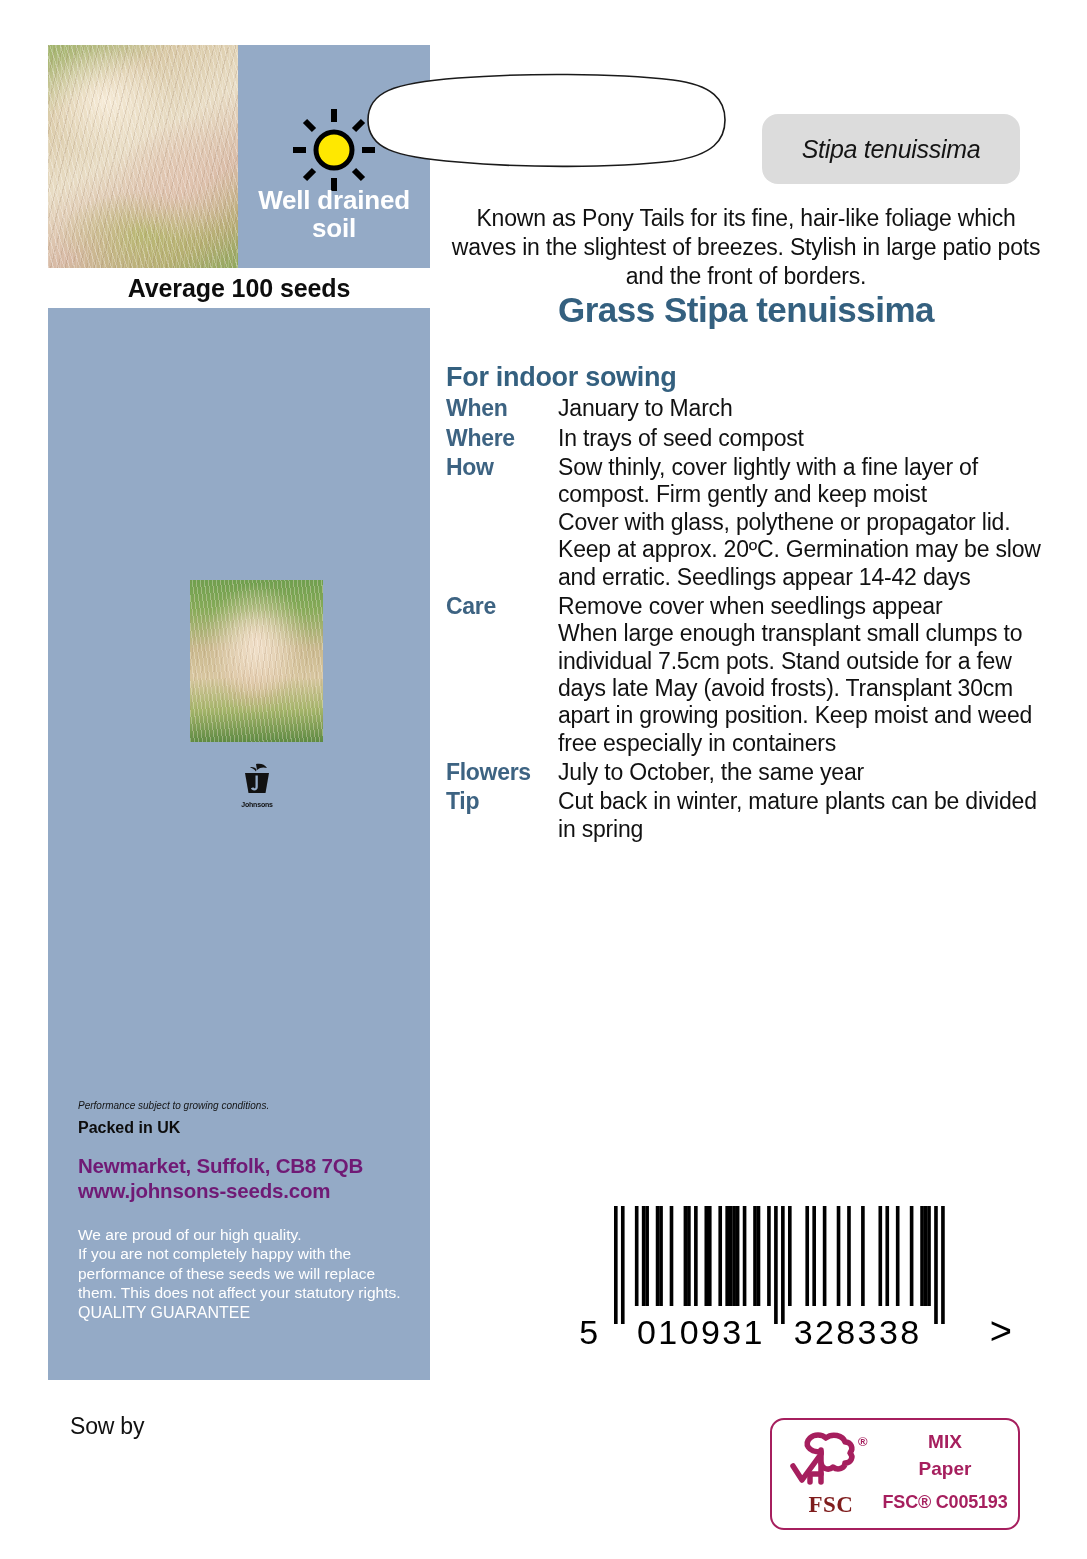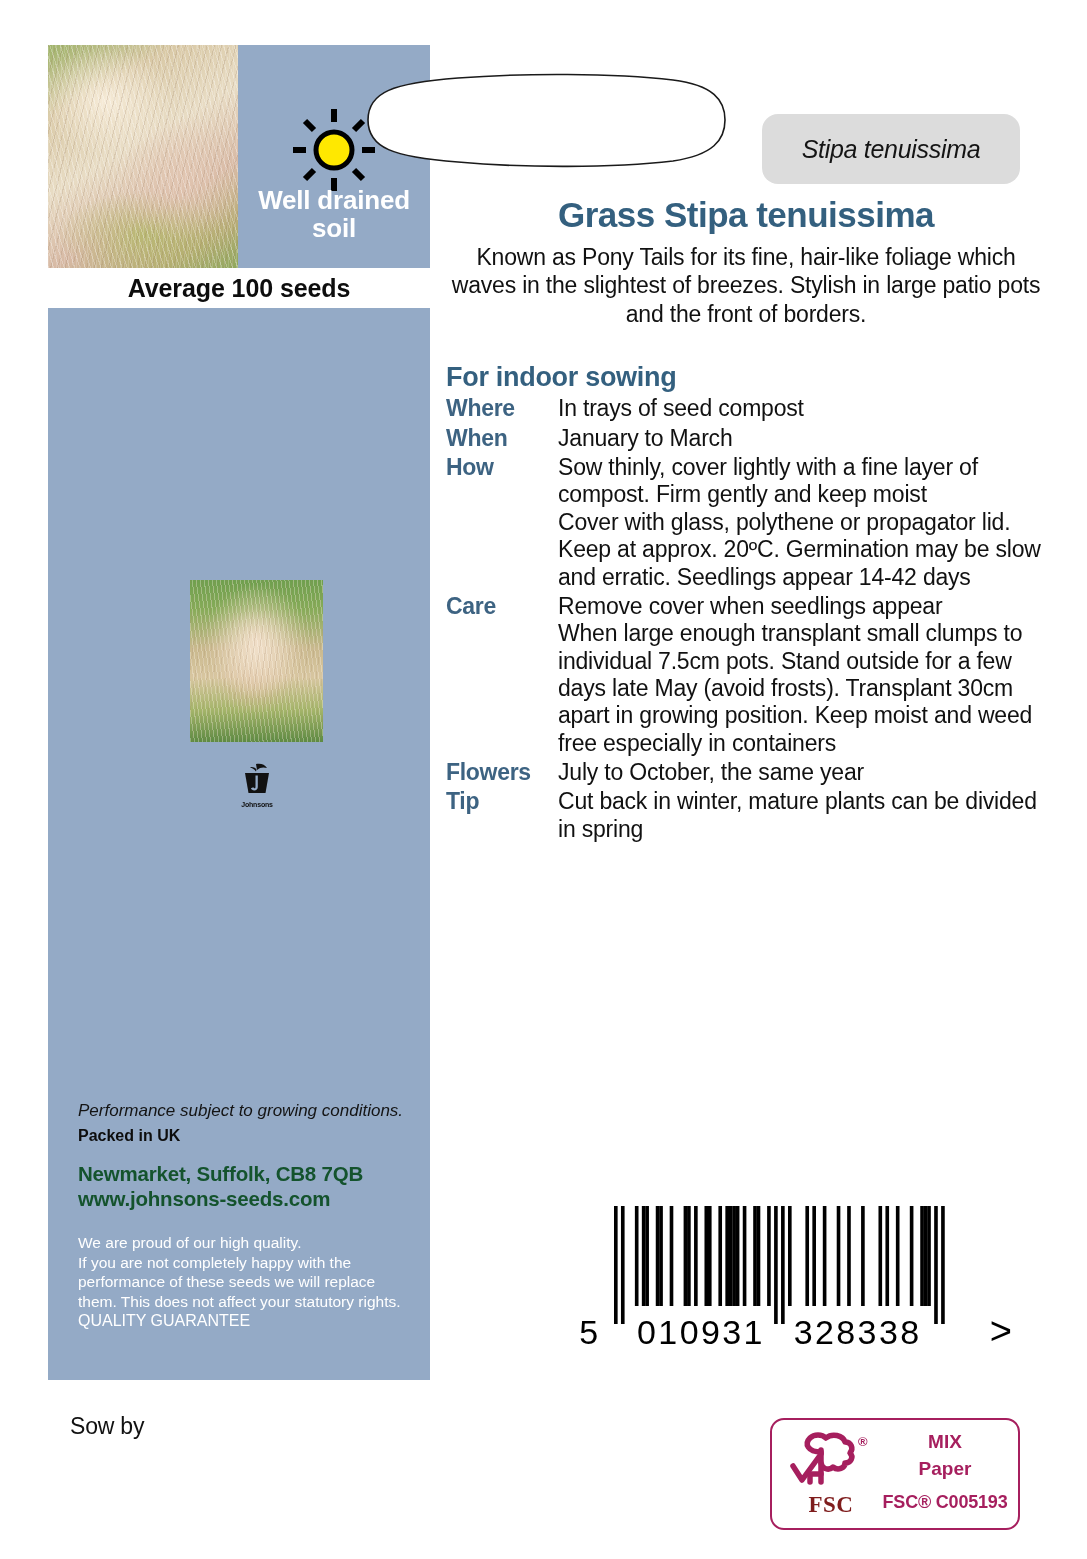--- a/index.html
+++ b/index.html
@@ -146,36 +146,36 @@
   }
 
   
   #legal-block {
     position: absolute;
     left: 78px;
     top: 1100px;
     width: 340px;
   }
   #perf-note {
-    font-size: 17px;
+    font-size: 10px;
     font-style: italic;
     color: #141414;
     line-height: 1.25;
   }
   #packed-uk {
     font-size: 16px;
     font-weight: bold;
     color: #0d0d0d;
     margin-top: 6px;
   }
   #address-block {
     margin-top: 16px;
     font-size: 20.5px;
     font-weight: bold;
-    color: #14532d;
+    color: #701a75;
     line-height: 1.22;
     letter-spacing: -0.2px;
   }
   #guarantee-block {
     margin-top: 22px;
     color: #ffffff;
     font-size: 15.5px;
     line-height: 1.26;
   }
   #guarantee-title {
@@ -414,31 +414,31 @@
 
 <svg id="hang-tag" viewBox="0 0 365 100">
   <path d="M5 50 C5 22 30 13 95 8 C160 3 250 3 310 10 C350 15 362 30 362 50 C362 70 350 85 310 91 C250 98 160 98 95 92 C30 87 5 78 5 50 Z" fill="#ffffff" stroke="#1a1a1a" stroke-width="1.6"></path>
 </svg>
 
 <div id="latin-pill">
   <span id="latin-name">Stipa tenuissima</span>
 </div>
 
 <div id="right-col">
+  <div id="product-desc">Known as Pony Tails for its fine, hair-like foliage which waves in the slightest of breezes. Stylish in large patio pots and the front of borders.</div>
   <div id="product-title">Grass Stipa tenuissima</div>
-  <div id="product-desc">Known as Pony Tails for its fine, hair-like foliage which waves in the slightest of breezes. Stylish in large patio pots and the front of borders.</div>
   <div id="sowing-heading">For indoor sowing</div>
   <div id="sow-rows">
       <div class="sow-row">
+        <div class="sow-label">When</div>
+        <div class="sow-value">January to March</div>
+      </div>
+      <div class="sow-row">
         <div class="sow-label">Where</div>
         <div class="sow-value">In trays of seed compost</div>
-      </div>
-      <div class="sow-row">
-        <div class="sow-label">When</div>
-        <div class="sow-value">January to March</div>
       </div>
       <div class="sow-row">
         <div class="sow-label">How</div>
         <div class="sow-value">Sow thinly, cover lightly with a fine layer of compost. Firm gently and keep moist
 Cover with glass, polythene or propagator lid. Keep at approx. 20ºC. Germination may be slow and erratic. Seedlings appear 14-42 days</div>
       </div>
       <div class="sow-row">
         <div class="sow-label">Care</div>
         <div class="sow-value">Remove cover when seedlings appear
 When large enough transplant small clumps to individual 7.5cm pots. Stand outside for a few days late May (avoid frosts). Transplant 30cm apart in growing position. Keep moist and weed free especially in containers</div>

